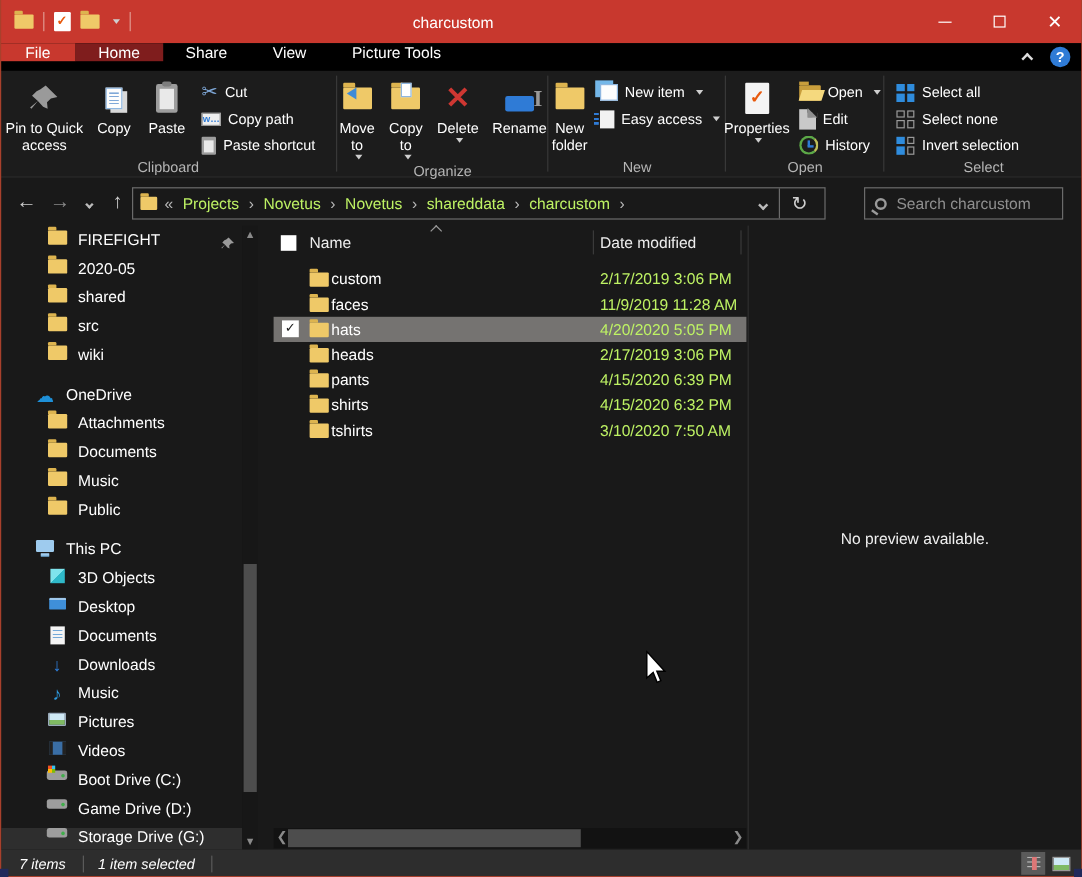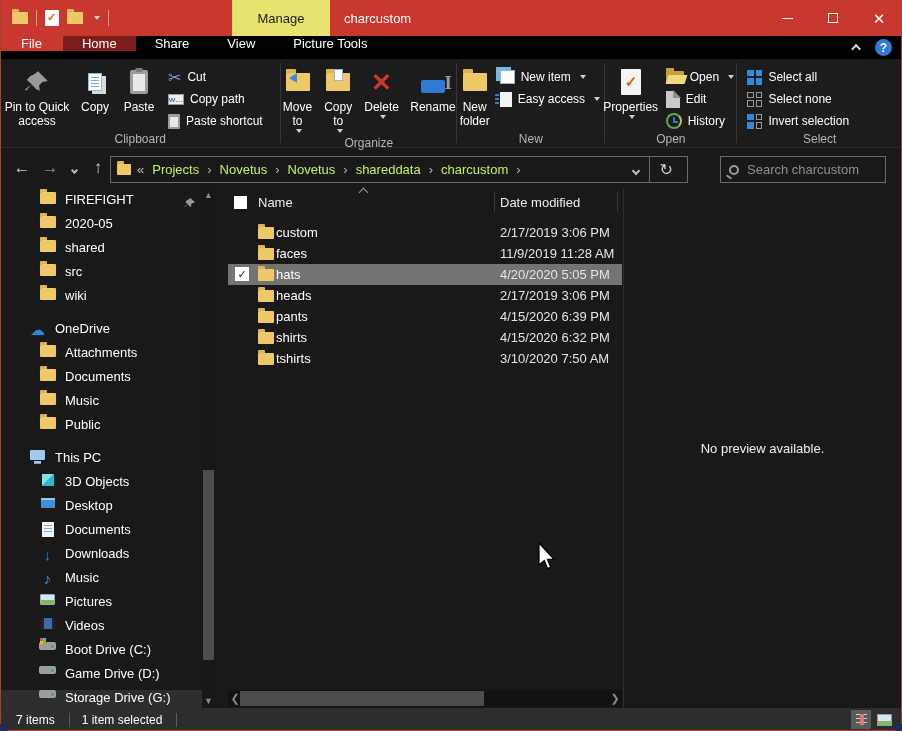--- a/index.html
+++ b/index.html
@@ -138,34 +138,34 @@
   .hdr-caret { position:absolute; left:132px; top:1px; width:7px; height:7px; border-left:1px solid #9a9a9a; border-top:1px solid #9a9a9a; transform:rotate(45deg); }
   .hdr-sep { position:absolute; top:4px; width:1px; height:20px; background:#3a3a3a; }
   .hdr-date { position:absolute; left:272px; }
   #fl-rows { position:absolute; left:0; top:34px; width:394px; }
   .frow { position:relative; height:21px; display:flex; align-items:center; font-size:13px; color:#fff; }
   .frow .cb { position:absolute; left:7px; top:3px; width:14px; height:14px; background:#fff; color:#222; font-size:11px; line-height:14px; text-align:center; visibility:hidden; }
   .frow.selected { background:#757371; }
   .frow.selected .cb { visibility:visible; }
   .frow .fold { position:absolute; left:30px; }
   .fname { position:absolute; left:48px; }
-  .fdate { position:absolute; left:272px; color:#e5e5e5; }
+  .fdate { position:absolute; left:272px; color:#bef264; }
 
   
   #h-scroll { position:absolute; left:228px; top:690px; width:394px; height:17px; background:#121212; }
   .h-arrow { position:absolute; top:0; width:14px; height:17px; color:#8a8a8a; font-size:11px; text-align:center; line-height:17px; }
   #h-thumb { position:absolute; left:12px; top:1px; width:244px; height:15px; background:#4D4D4D; }
 
   
   #preview { position:absolute; left:623px; top:188px; width:278px; height:520px; border-left:1px solid #2e2e2e; display:flex; align-items:center; justify-content:center; }
   #preview .msg { font-size:13px; color:#f0f0f0; }
 
   
   #statusbar { position:absolute; left:0; top:708px; width:902px; height:23px; background:#2D2D2D; display:flex; align-items:center; font-size:12px; }
-  #statusbar .st { margin-left:16px; }
+  #statusbar .st { margin-left:16px;font-style:italic; }
   .st-div { width:1px; height:14px; background:#5a5a5a; margin-left:14px; }
   #view-btns { position:absolute; right:8px; top:2px; display:flex; gap:3px; }
   .vbtn { width:20px; height:19px; display:flex; align-items:center; justify-content:center; }
   .vbtn.active { background:#5B5B5B; }
   .i-details { width:11px; height:11px; background:
      repeating-linear-gradient(#cfcfcf 0 1px, transparent 1px 4px); border-left:4px solid #9ec; border-image:none;
      border-left:4px solid transparent; box-shadow:inset 4px 0 0 #d77; }
   .i-thumb { width:15px; height:12px; background:linear-gradient(#cfe9f5 55%, #7fba63 55%); border:1px solid #999; }
 
   
@@ -178,21 +178,20 @@
 
   <div id="titlebar">
     <div class="qat">
       <span class="fold"></span>
       <span class="qat-sep"></span>
       <span class="i-checkdoc"></span>
       <span class="fold"></span>
       <span class="dd"></span>
       <span class="qat-sep"></span>
     </div>
-    <div id="manage-tab">Manage</div>
     <div id="win-title">charcustom</div>
     <div id="caption-btns">
       <div class="cap-btn">
           <span class="ico-min"></span>
         </div>
       <div class="cap-btn">
           <span class="ico-max"></span>
         </div>
       <div class="cap-btn">
           <span class="ico-close">✕</span>

